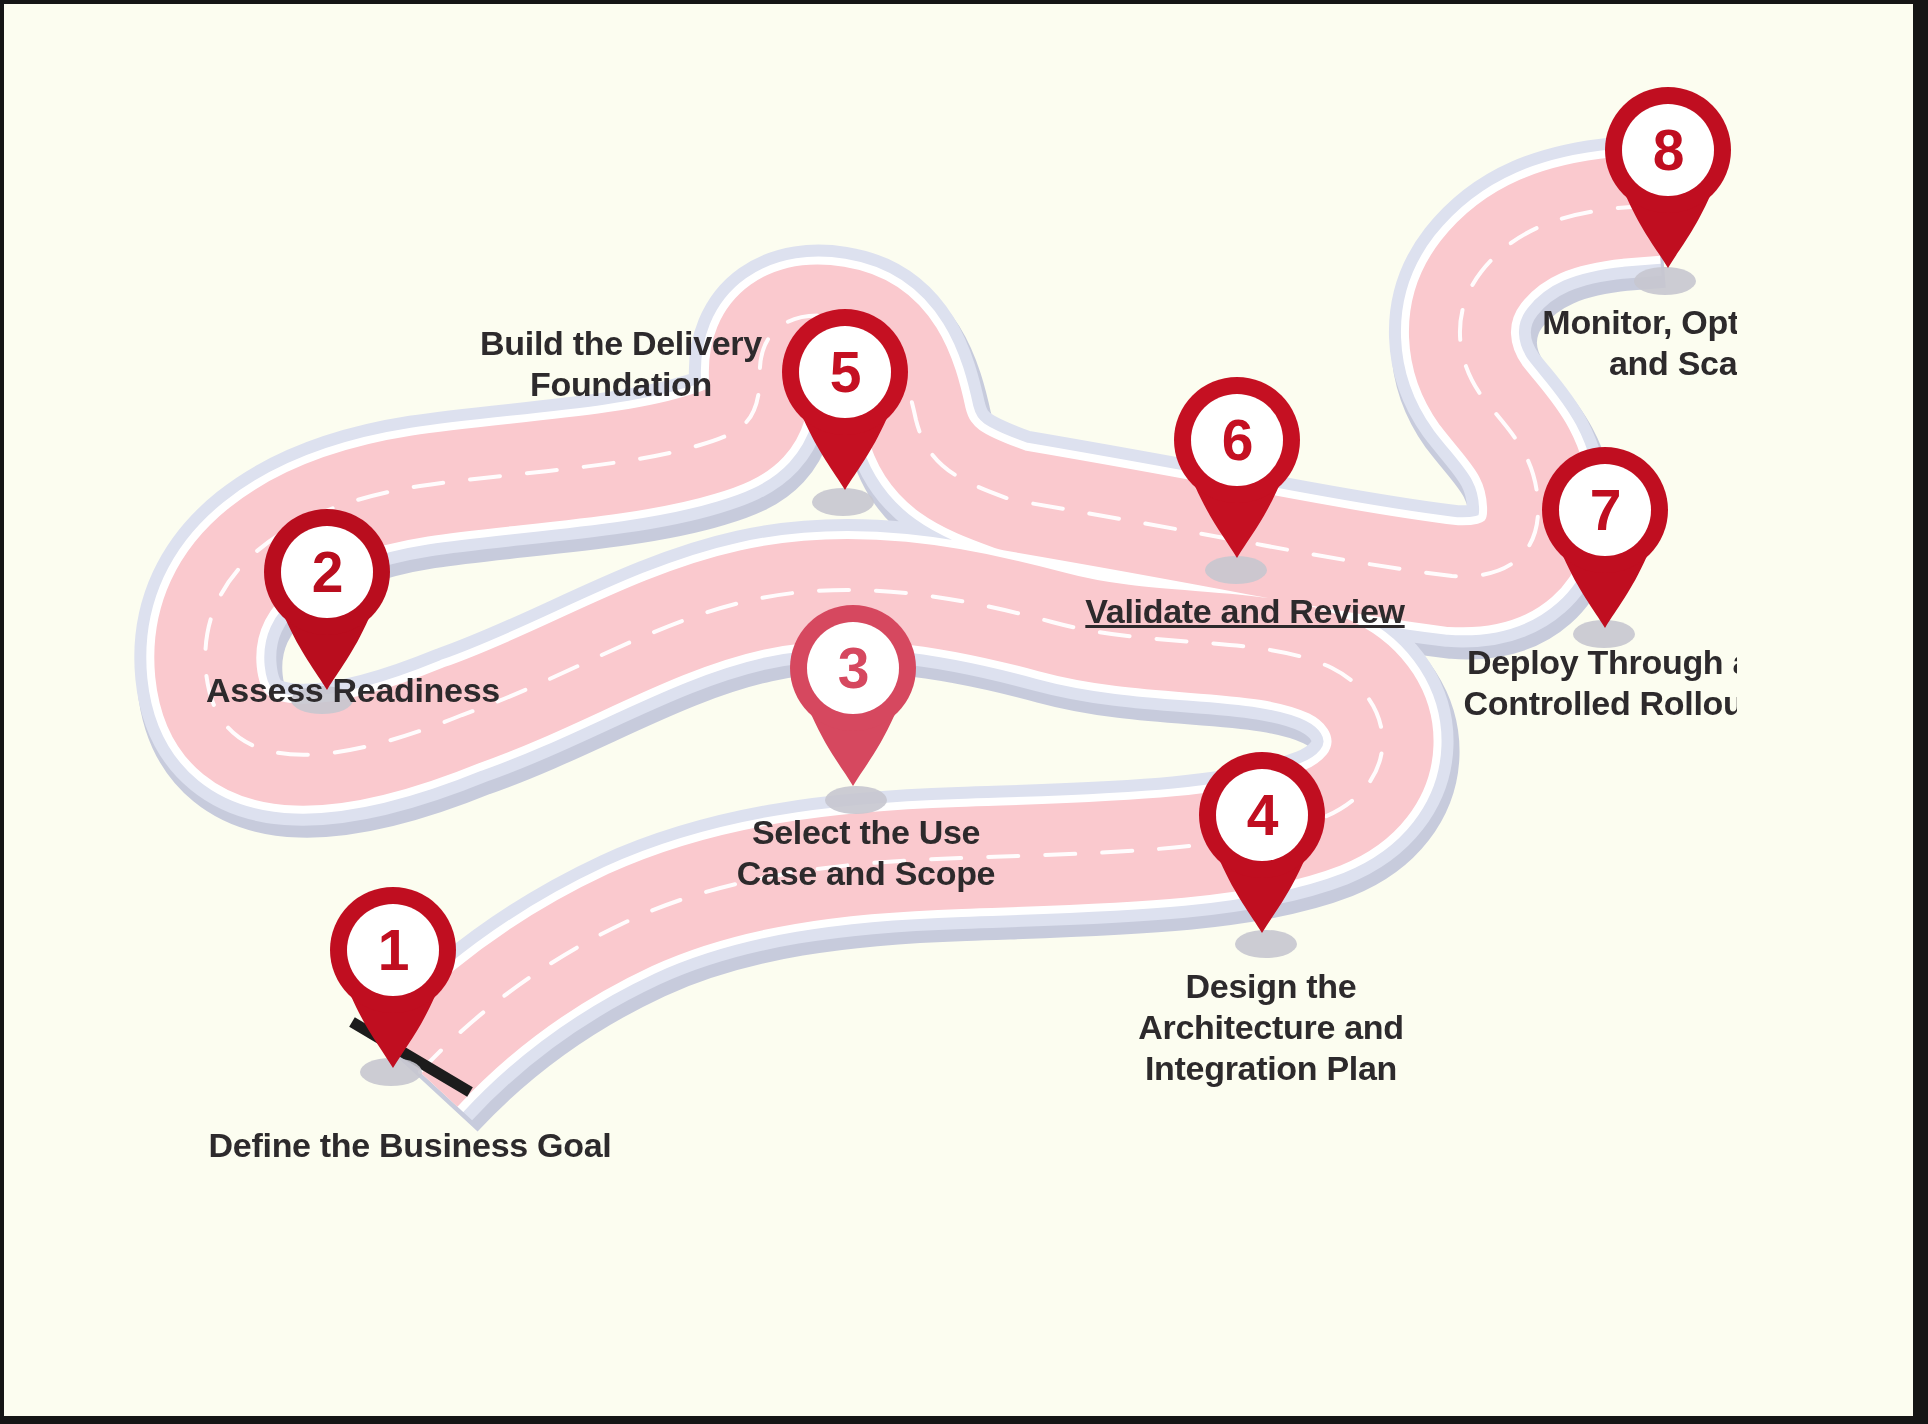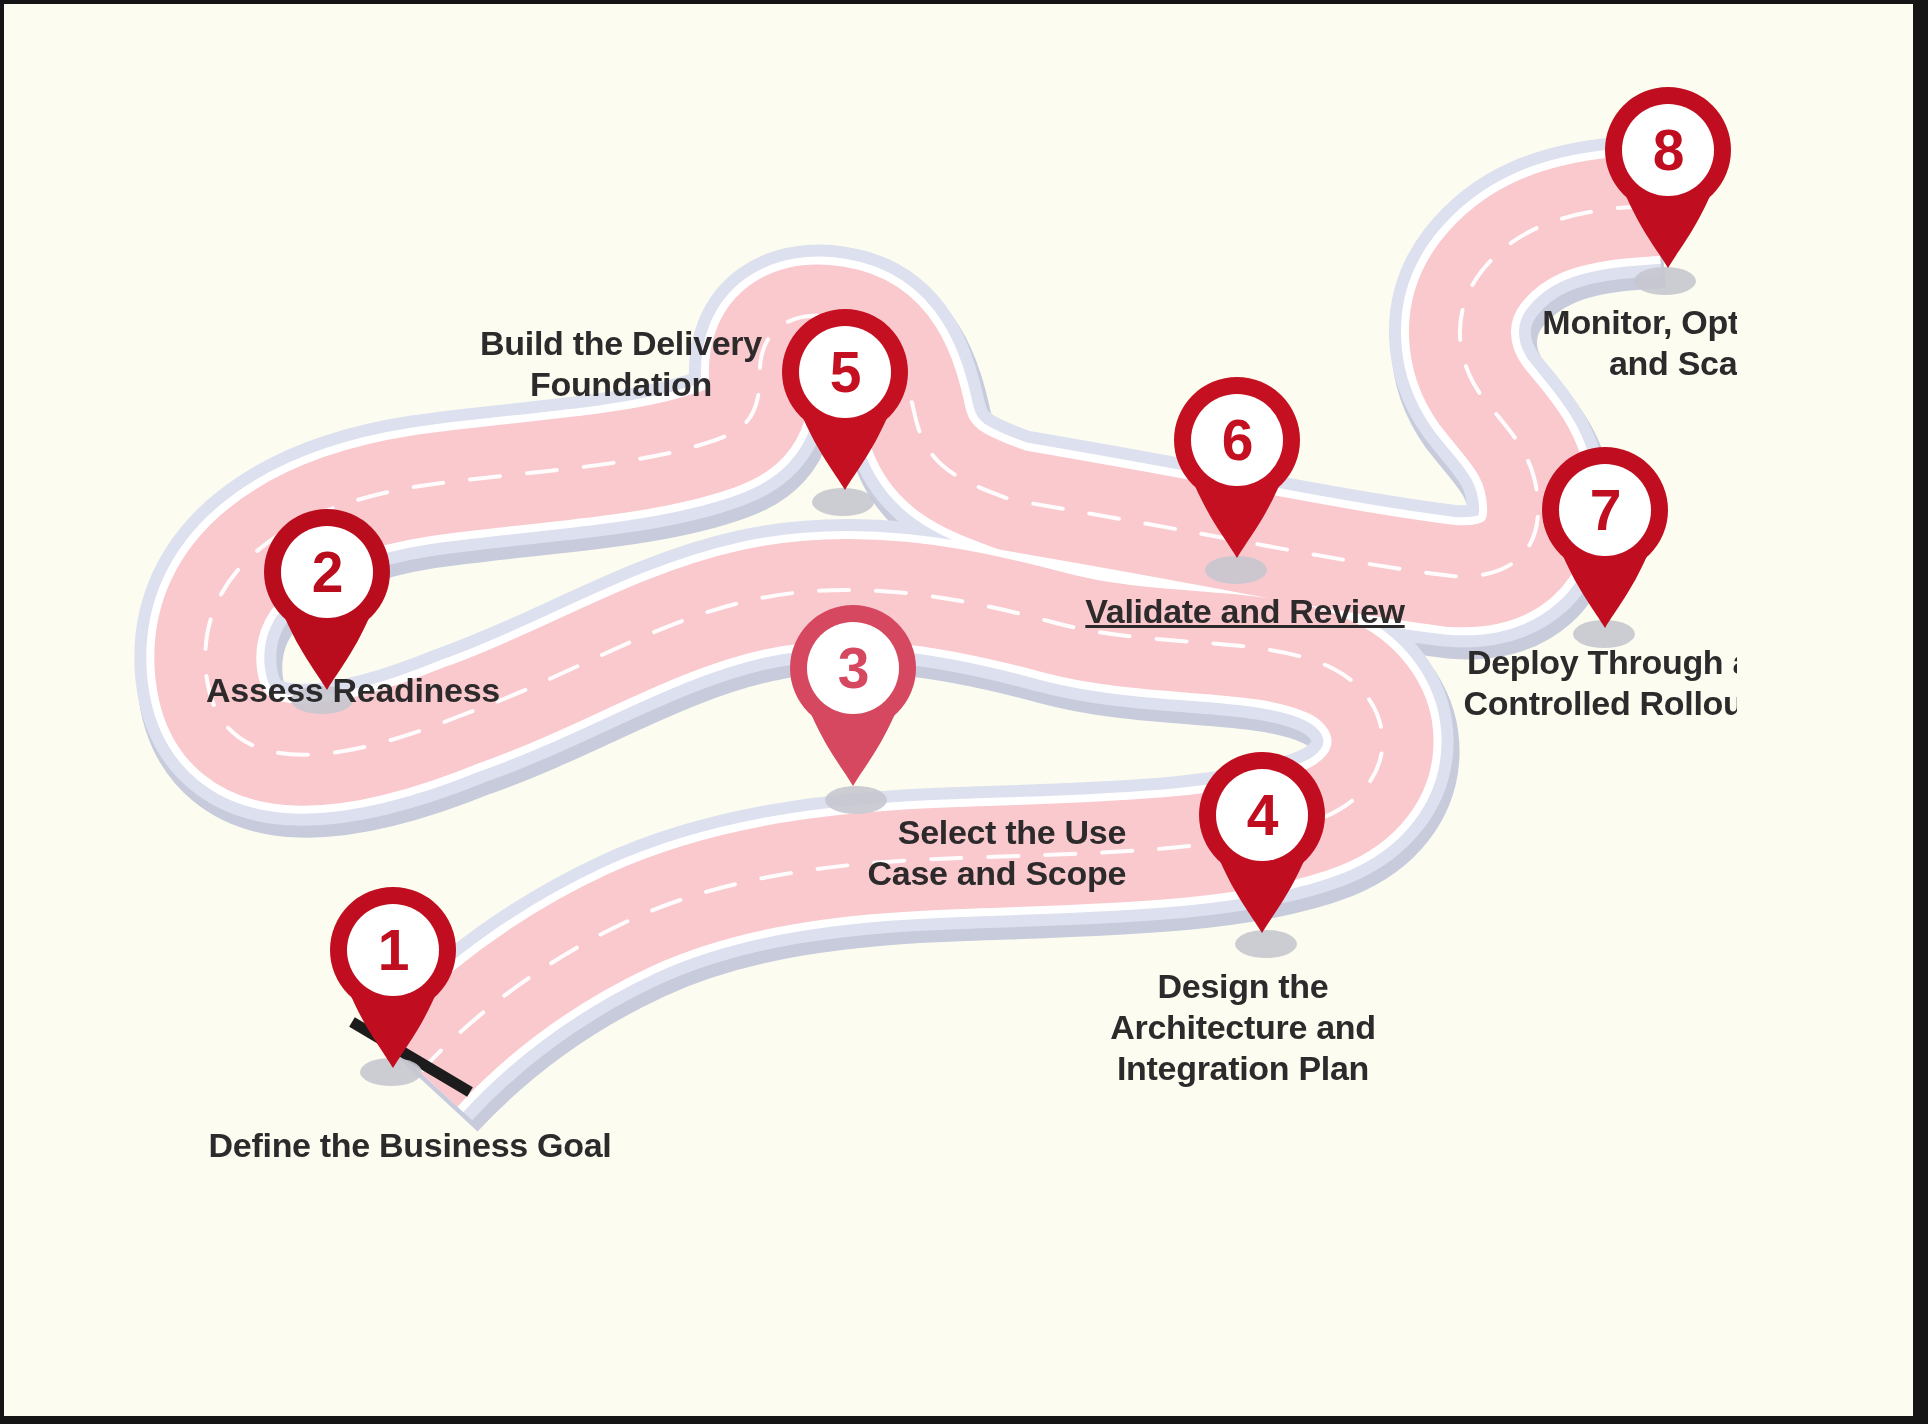--- a/index.html
+++ b/index.html
@@ -106,23 +106,23 @@
              C 1680,248 1694,232 1710,196 Z" fill="#c00e20"></path>
           <circle cx="1668" cy="150" r="63" fill="#c00e20"></circle>
           <circle cx="1668" cy="150" r="46" fill="#ffffff"></circle>
         </g>
       </g>
   </svg>
 
   <div id="labels-layer">
       <div class="step-label" style="left: 150px; top: 1125px; width: 520px;">Define the Business Goal</div>
       <div class="step-label" style="left: 93px; top: 670px; width: 520px;">Assess Readiness</div>
-      <div class="step-label" style="left: 606px; top: 812px; width: 520px; text-align: right;">Select the Use
+      <div class="step-label" style="left: 606px; top: 812px; width: 520px;">Select the Use
 Case and Scope</div>
-      <div class="step-label" style="left: 983px; top: 966px; width: 520px;">Design the
+      <div class="step-label" style="left: 1011px; top: 966px; width: 520px;">Design the
 Architecture and
 Integration Plan</div>
       <div class="step-label" style="left: 361px; top: 323px; width: 520px;">Build the Delivery
 Foundation</div>
       <div class="step-label" style="left: 985px; top: 591px; width: 520px; text-decoration: underline;">Validate and Review</div>
       <div class="label-clip" style="left: 1419px; top: 642px; width: 318px; height: 130px;">
         <div class="step-label" style="left: 0px; width: 380px;">Deploy Through a
 Controlled Rollout</div>
       </div>
       <div class="label-clip" style="left: 1527px; top: 302px; width: 210px; height: 130px;">

